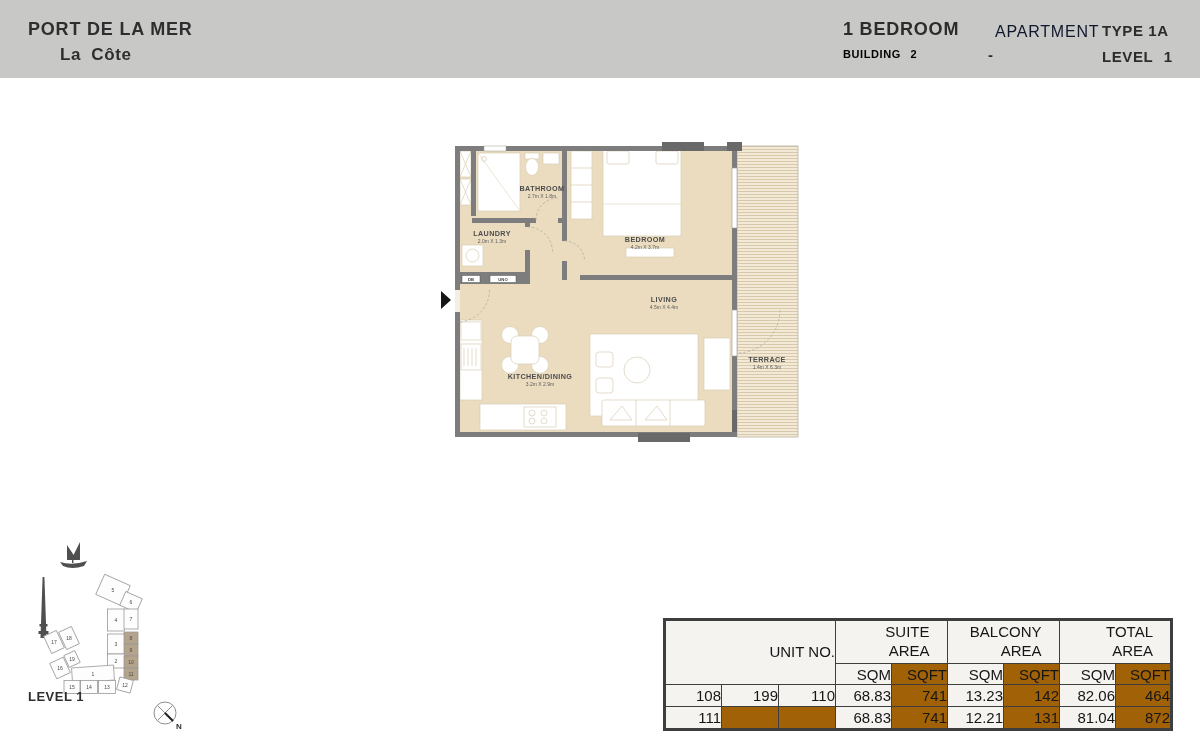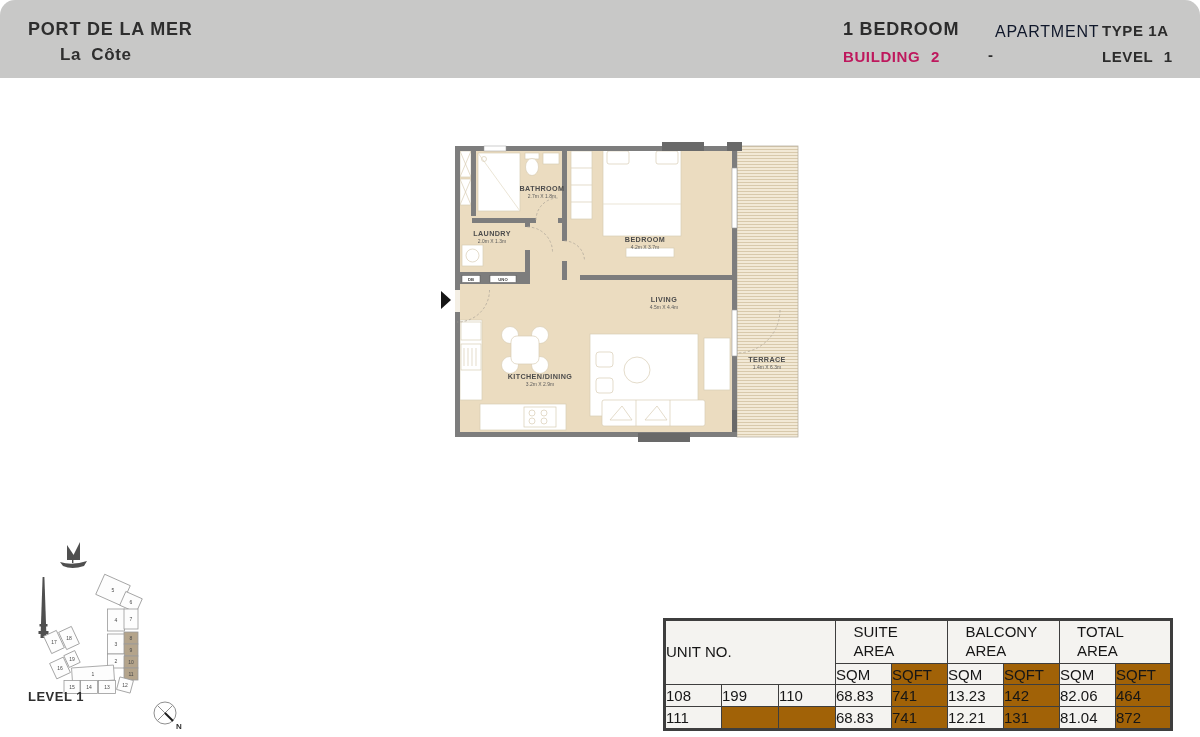--- a/index.html
+++ b/index.html
@@ -1,18 +1,18 @@
 <!DOCTYPE html>
 <html><head>
 <meta charset="utf-8">
 <style>
   html,body{margin:0;padding:0;background:#ffffff;}
   #page{
     position:relative;width:1200px;height:737px;background:#ffffff;
-    font-family:"Liberation Sans",sans-serif;overflow:hidden;border-radius:15px;
+    font-family:"Liberation Sans",sans-serif;overflow:hidden;
   }
   
   #header{
     position:absolute;left:0;top:0;width:1200px;height:78px;
     background:#c8c8c7;
   }
   .hdr-title{
     position:absolute;left:28px;top:19px;font-size:18px;font-weight:bold;
     letter-spacing:.8px;color:#2e2e2e;
   }
@@ -26,42 +26,42 @@
   }
   .hdr-apartment{
     position:absolute;left:995px;top:23px;font-size:16px;
     letter-spacing:.8px;color:#0f172a;
   }
   .hdr-type{
     position:absolute;left:1102px;top:22px;font-size:15px;font-weight:bold;
     letter-spacing:.6px;color:#2c2c2c;text-align:center;
   }
   .hdr-building{
-    position:absolute;left:843px;top:48px;font-size:15px;font-weight:bold;
-    letter-spacing:.6px;word-spacing:6px;color:#be185d;
+    position:absolute;left:843px;top:48px;font-size:11px;font-weight:bold;
+    letter-spacing:.6px;word-spacing:6px;color:#000000;
   }
   .hdr-dash{
     position:absolute;left:988px;top:46px;font-size:15px;font-weight:bold;color:#2c2c2c;
   }
   .hdr-level{
     position:absolute;left:1102px;top:48px;font-size:15px;font-weight:bold;
     letter-spacing:.6px;word-spacing:6px;color:#2c2c2c;
   }
   
   #floorplan{position:absolute;left:440px;top:142px;width:360px;height:300px;}
   
   #siteplan{position:absolute;left:20px;top:535px;width:190px;height:202px;}
   
   #areas{position:absolute;left:663px;top:618px;}
   table.areas{
     border-collapse:collapse;table-layout:fixed;
     border:3px solid #3e3e3e;font-size:15px;color:#161616;
   }
   table.areas th,table.areas td{
-    border:1.5px solid #3e3e3e;text-align:left;vertical-align:middle;
+    border:1.5px solid #3e3e3e;text-align:right;vertical-align:middle;
     font-weight:normal;padding:0;background:#f4f3f0;
   }
   table.areas .grp{height:42px;line-height:1.25;}
   table.areas .grp .wrapspan{display:block;width:76px;margin:0 auto;}
   table.areas .sub{height:20px;}
   table.areas td{height:21px;}
   table.areas .shade{background:#a16207;}
   .cu{width:57px;} .cd{width:56px;}
 </style>
 </head>

